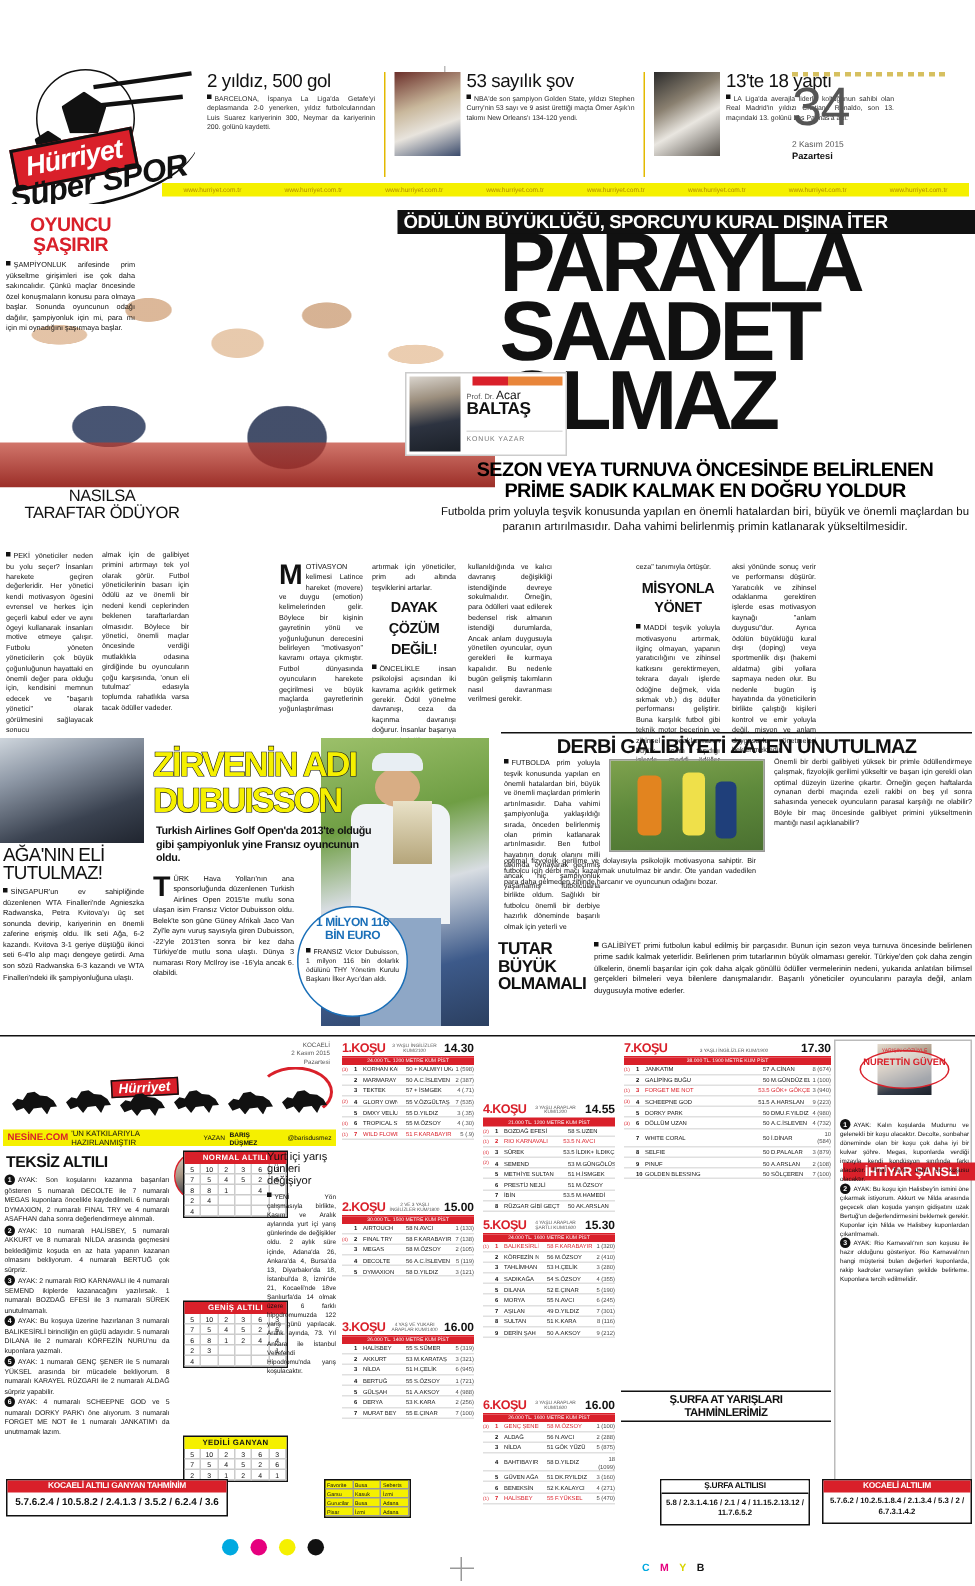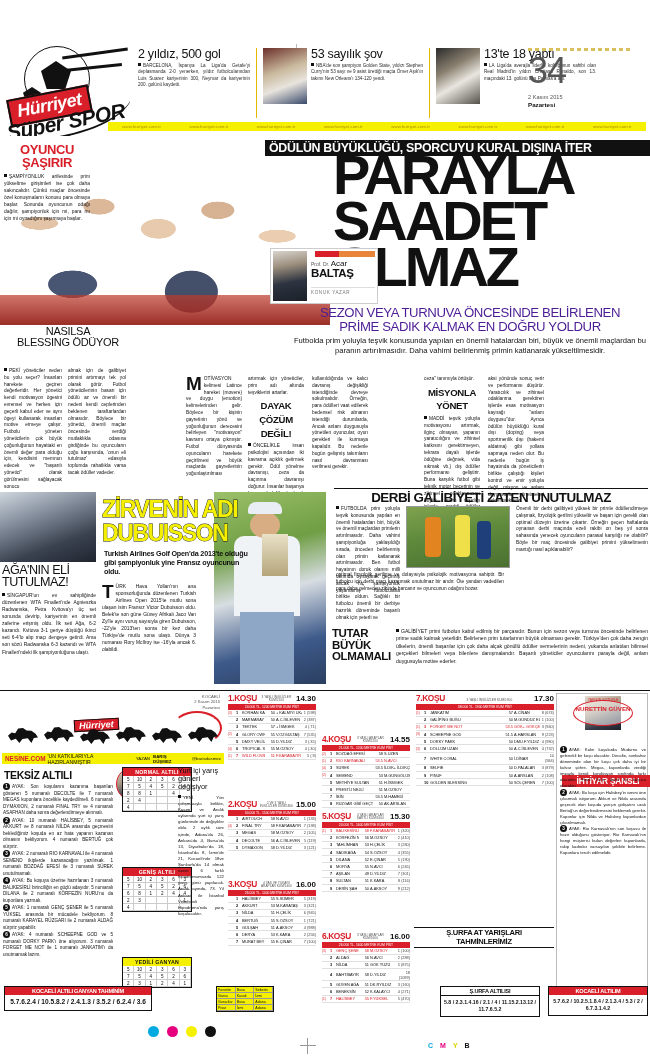--- a/index.html
+++ b/index.html
@@ -108,21 +108,21 @@
   .author-photo { width: 34px; height: 50px; flex: 0 0 34px;
     background: linear-gradient(170deg,#d9d4cd 0%,#9c8f7e 30%,#2d3340 62%,#1b2028 100%); }
   .author-meta { flex: 1; padding: 8px 0 0 4px; }
   .author-pre { font-size: 5px; color: #555; }
   .author-name { font-size: 11.5px; font-weight: bold; color: #111; line-height: 1; letter-spacing: -0.4px; }
   .author-role { font-size: 4.6px; color: #777; margin-top: 7px; letter-spacing: .6px; border-top: 1px solid #ddd; padding-top: 2px; }
   .author-bar { position: absolute; right: 2px; top: 2px; width: 60px; height: 6px;
     background: linear-gradient(90deg,#d9202a 0 40%, #e8853a 40% 100%); }
 
   .redsub { position: absolute; left: 290px; top: 306px; width: 360px; }
-  .redsub-l1, .redsub-l2 { color: #4c1d95; font-weight: normal; font-size: 13.2px; line-height: 1.04; text-align: center; letter-spacing: -0.4px; }
+  .redsub-l1, .redsub-l2 { color: #000000; font-weight: bold; font-size: 13.2px; line-height: 1.04; text-align: center; letter-spacing: -0.4px; }
   .redsub-body { font-size: 7.6px; color: #111; line-height: 1.32; text-align: center; margin-top: 3px; }
 
   .col { position: absolute; font-size: 4.8px; line-height: 1.42; color: #111; text-align: justify; }
   .col .secttl { font-size: 9.6px; font-weight: bold; color: #111; text-align: center; margin: 3px 0 3px 0; letter-spacing: -0.3px; }
   .dropcap:first-letter { float: left; font-size: 19px; line-height: .82; font-weight: bold; padding-right: 2px; }
 
   .sub-nasilsa { position: absolute; left: 6px; top: 326px; width: 124px; text-align: center;
     font-size: 11px; color: #111; line-height: 1.02; letter-spacing: -0.3px; }
 
   
@@ -360,21 +360,21 @@
   </div>
 
   <div class="redsub">
     <div class="redsub-l1">SEZON VEYA TURNUVA ÖNCESİNDE BELİRLENEN</div>
     <div class="redsub-l2">PRİME SADIK KALMAK EN DOĞRU YOLDUR</div>
     <div class="redsub-body">Futbolda prim yoluyla teşvik konusunda yapılan en önemli hatalardan biri, büyük ve önemli maçlardan bu paranın artırılmasıdır. Daha vahimi belirlenmiş primin katlanarak yükseltilmesidir.</div>
   </div>
 
   <div class="sub-nasilsa">
     <div>NASILSA</div>
-    <div>BLESSING ÖDÜYOR</div>
+    <div>TARAFTAR ÖDÜYOR</div>
   </div>
 
   <div class="col" style="left:4px; top:368px; width:58px;">
     <span class="sq"></span><span>PEKİ yöneticiler neden bu yolu seçer? İnsanları harekete geçiren değerleridir. Her yönetici kendi motivasyon ögesini evrensel ve herkes için geçerli kabul eder ve aynı ögeyi kullanarak insanları motive etmeye çalışır. Futbolu yöneten yöneticilerin çok büyük çoğunluğunun hayattaki en önemli değer para olduğu için, kendisini memnun edecek ve "başarılı yönetici" olarak görülmesini sağlayacak sonucu</span>
   </div>
   <div class="col" style="left:68px; top:368px; width:58px;">
     <span>almak için de galibiyet primini artırmayı tek yol olarak görür. Futbol yöneticilerinin basarı için ödülü az ve önemli bir nedeni kendi ceplerinden beklenen taraftarlardan olmasıdır. Böylece bir yönetici, önemli maçlar öncesinde verdiği mutlaklıkla odasına girdiğinde bu oyuncuların çoğu karşısında, 'onun eli tutulmaz' edasıyla toplumda rahatlıkla varsa tacak ödüller vadeder.</span>
   </div>
 
   <div class="col dropcap" style="left:186px; top:376px; width:56px;">
@@ -442,20 +442,24 @@
       <div class="gp-shirt"></div>
       <div class="gp-pants"></div>
       <div class="gp-face"></div>
       <div class="gp-cap"></div>
       <div class="gp-trophy"></div>
     </div>
     <div class="golf-ttl1">ZİRVENİN ADI</div>
     <div class="golf-ttl2">DUBUISSON</div>
     <div class="golf-sub">Turkish Airlines Golf Open'da 2013'te olduğu gibi şampiyonluk yine Fransız oyuncunun oldu.</div>
     <div class="golf-body dropcap"><span>TÜRK Hava Yolları'nın ana sponsorluğunda düzenlenen Turkish Airlines Open 2015'te mutlu sona ulaşan isim Fransız Victor Dubuisson oldu. Belek'te son güne Güney Afrikalı Jaco Van Zyl'le aynı vuruş sayısıyla giren Dubuisson, -22'yle 2013'ten sonra bir kez daha Türkiye'de mutlu sona ulaştı. Dünya 3 numarası Rory McIlroy ise -16'yla ancak 6. olabildi.</span></div>
+    <div class="golf-circle">
+      <div class="gc-ttl">1 MİLYON 116 BİN EURO</div>
+      <div class="gc-body"><span class="sq"></span><span>FRANSIZ Victor Dubuisson, 1 milyon 116 bin dolarlık ödülünü THY Yönetim Kurulu Başkanı İlker Aycı'dan aldı.</span></div>
+    </div>
   </div>
 
   <div class="kosu-wrap">
 
     <div class="kosu-head">
       <div class="kosu-hur">Hürriyet</div>
       <div class="kosu-swoosh"></div>
       <div class="kosu-meta">
         <div>KOCAELİ</div>
         <div>2 Kasım 2015</div>

